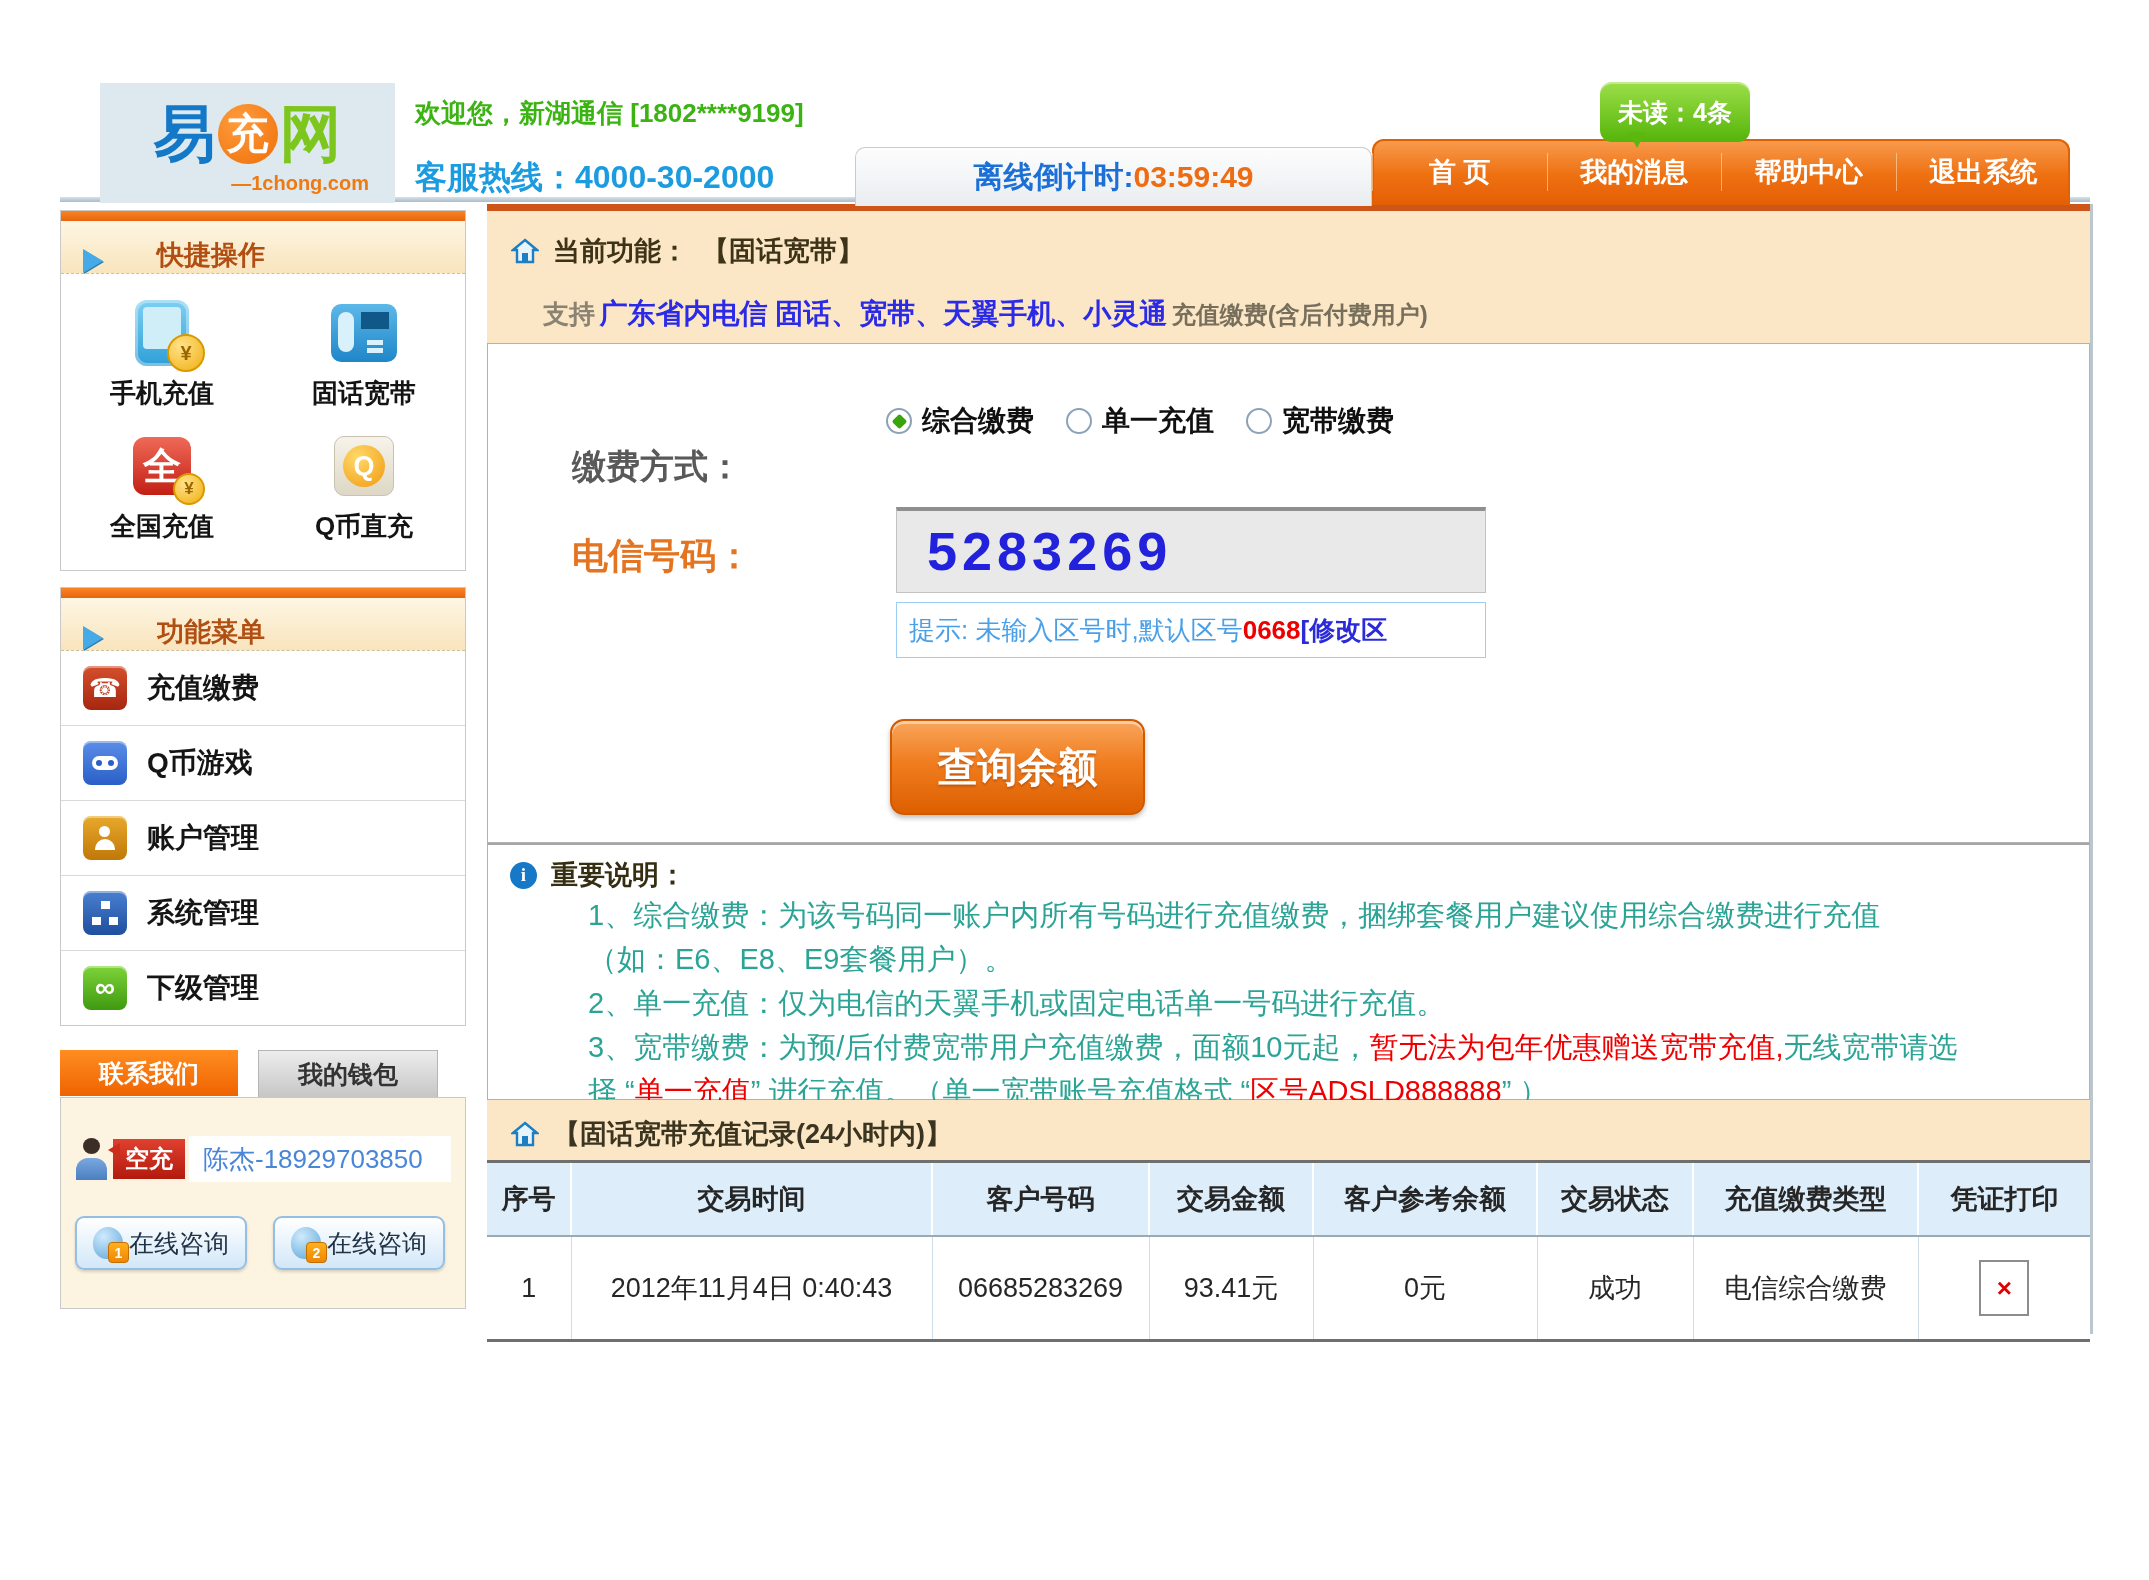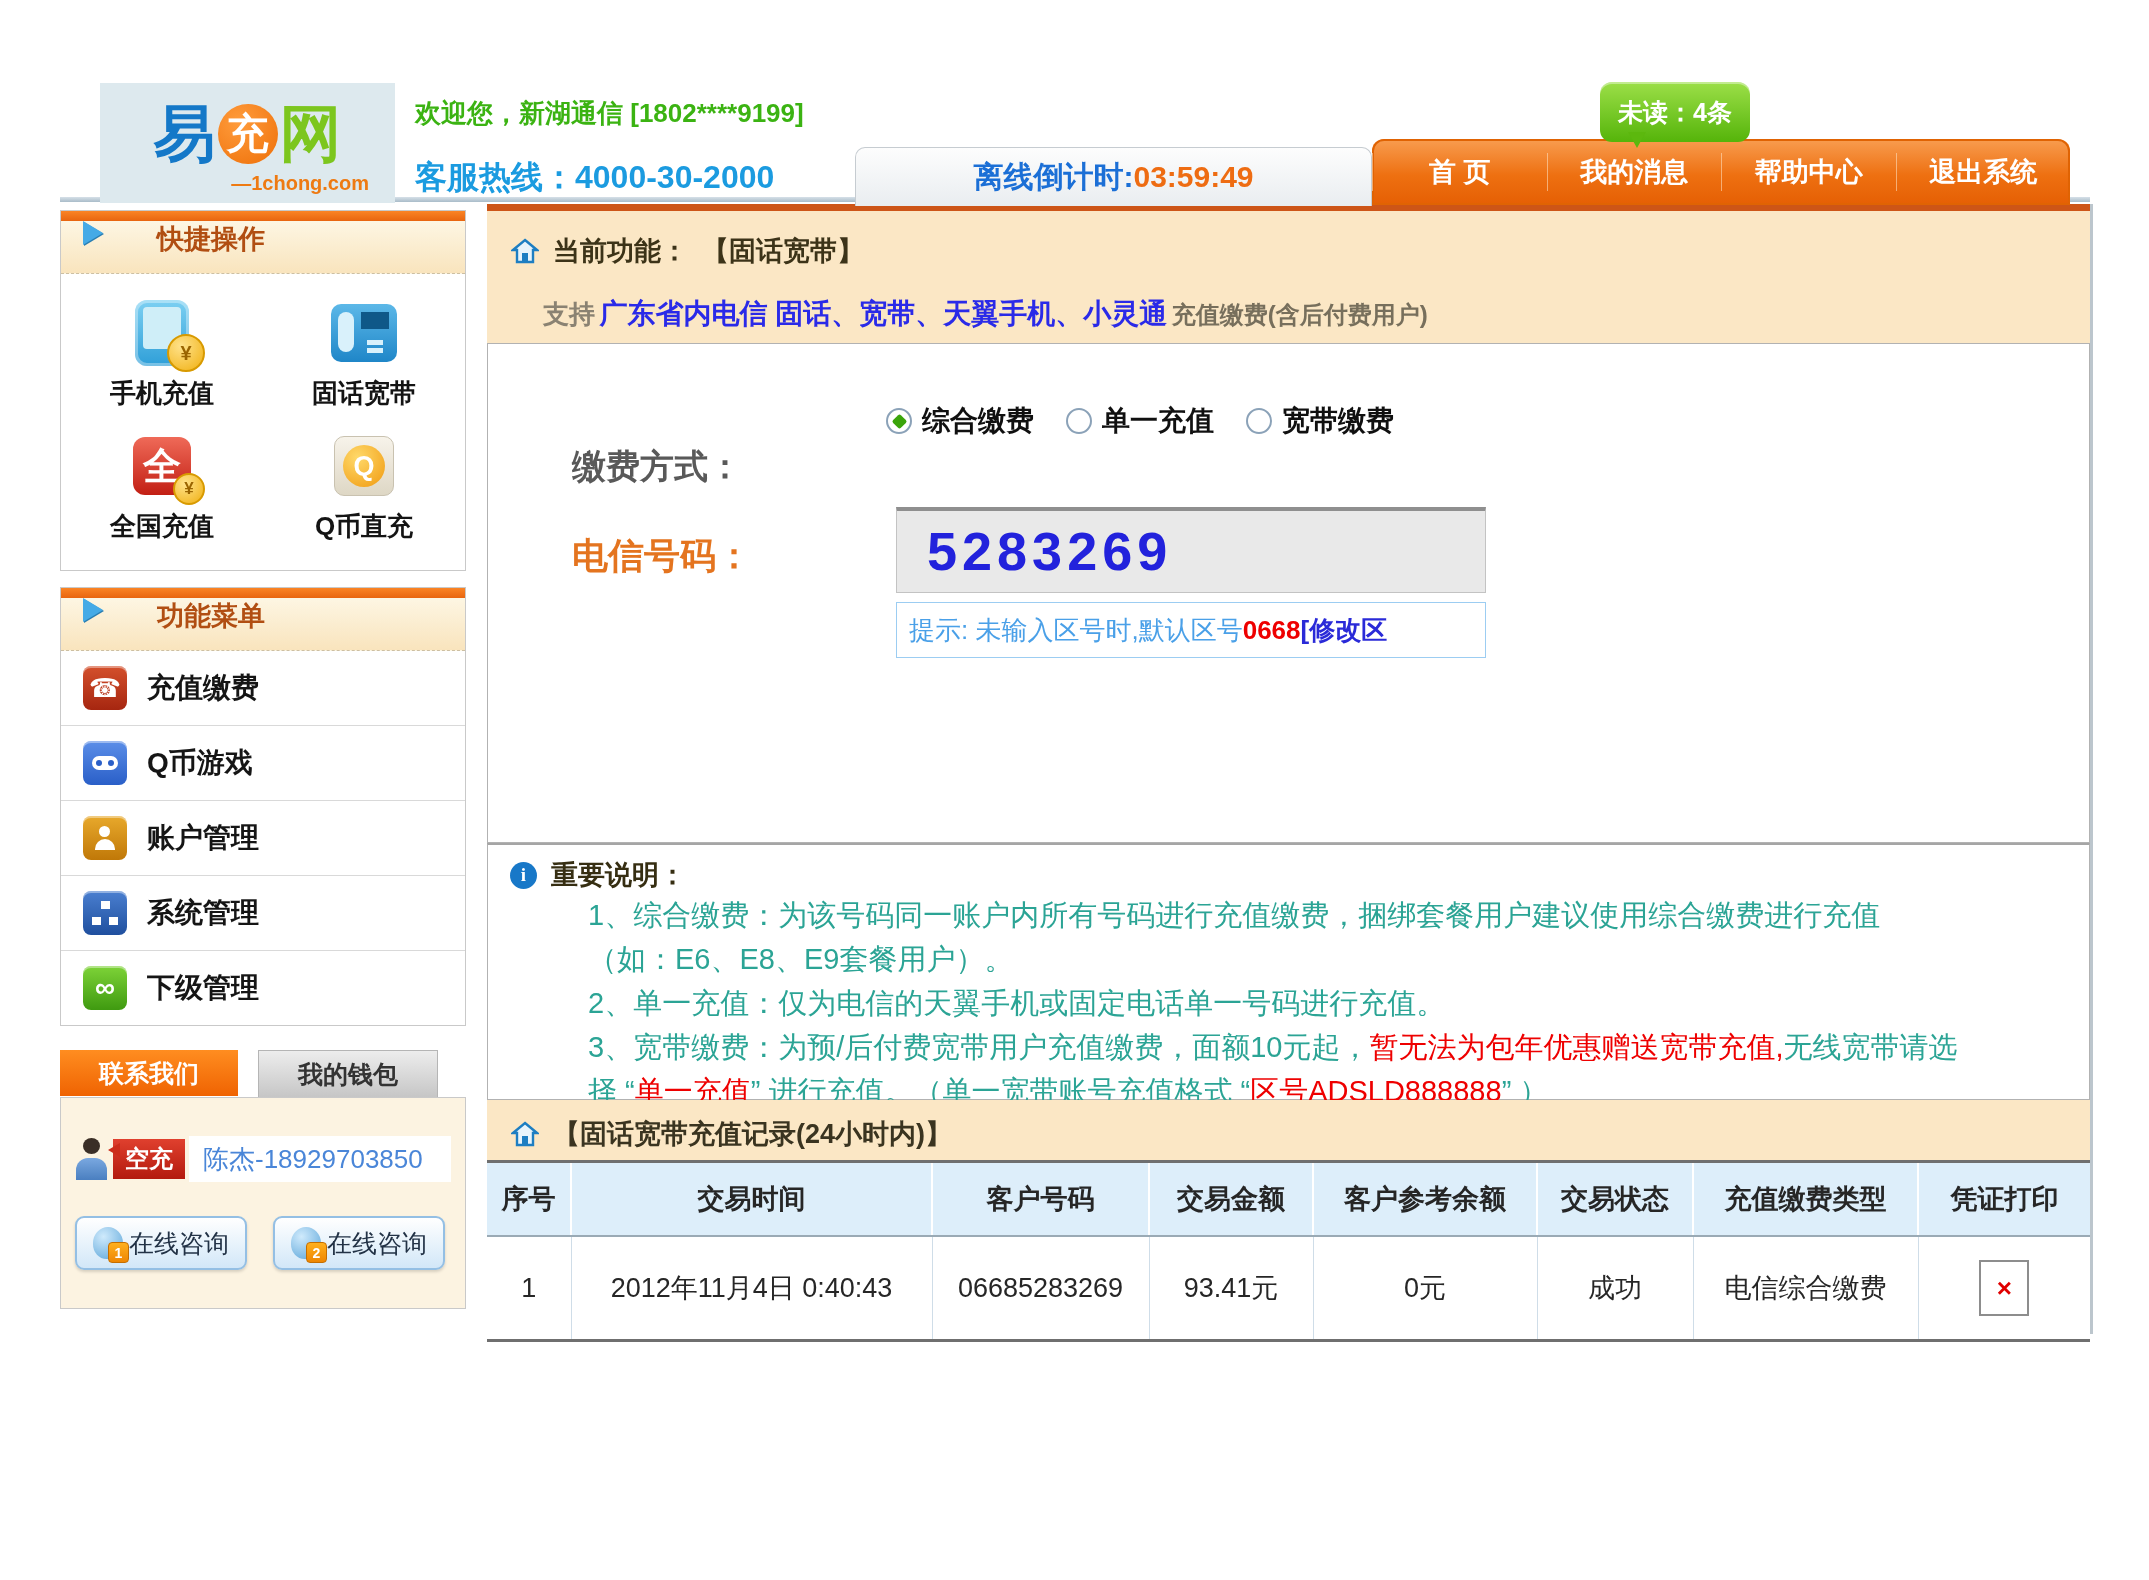--- a/index.html
+++ b/index.html
@@ -34,21 +34,21 @@
   .bubble{left:1600px;top:82px;width:150px;height:60px;border-radius:12px;
           background:linear-gradient(#9cdf48,#55b40a);box-shadow:inset 0 2px 0 rgba(255,255,255,.4);
           color:#fff;font-size:25px;font-weight:bold;display:flex;align-items:center;justify-content:center;z-index:4;}
   .bubble::after{content:"";position:absolute;left:28px;bottom:-15px;border:9px solid transparent;
                  border-top:16px solid #5cb80e;}
 
   
   .sidebar{left:60px;top:210px;width:406px;}
   .sec{border:1px solid #c9c9c9;background:#fff;}
   .strip{height:10px;background:linear-gradient(#fa8425,#e8650f);}
-  .sec-head{height:52px;background:linear-gradient(#fdf6e3,#f9e4bd);display:flex;align-items:flex-start;
+  .sec-head{height:52px;background:linear-gradient(#fdf6e3,#f9e4bd);display:flex;align-items:flex-end;
             padding-left:22px;border-bottom:1px dashed #cdbfa2;}
   .play{width:0;height:0;border-left:20px solid #45aae6;border-top:12px solid transparent;
         border-bottom:12px solid transparent;margin-right:54px;filter:drop-shadow(1px 1px 0 #2a7db0);}
   .sec-title{color:#b14e12;font-size:27px;font-weight:bold;}
   .quick-grid{display:grid;grid-template-columns:1fr 1fr;padding:16px 0 14px;}
   .quick-item{display:flex;flex-direction:column;align-items:center;cursor:pointer;padding:8px 0 12px;}
   .q-label{margin-top:8px;font-size:26px;font-weight:bold;color:#141414;}
   .iconwrap{position:relative;width:70px;height:70px;display:flex;align-items:center;justify-content:center;}
   .qi-phone{width:54px;height:66px;border-radius:12px;background:linear-gradient(#7dd0f2,#2f9fd8);
             box-shadow:inset 0 0 0 3px rgba(255,255,255,.35);position:relative;}
@@ -356,20 +356,21 @@
         <span class="radio"></span>
         <span class="radio-label">宽带缴费</span>
       </div>
       <span class="num-label">电信号码：</span>
       <div class="num-input">5283269</div>
       <div class="tip-box">
         <span class="tip-pre">提示: 未输入区号时,默认区号</span>
         <span class="tip-code">0668</span>
         <span class="tip-link">[修改区</span>
       </div>
+      <div class="query-btn">查询余额</div>
     </div>
 
     <div class="notes-panel">
       <div class="notes-title-row">
         <span class="info-ic">i</span>
         <span class="notes-title">重要说明：</span>
       </div>
       <div class="note-line">1、综合缴费：为该号码同一账户内所有号码进行充值缴费，捆绑套餐用户建议使用综合缴费进行充值</div>
       <div class="note-line">（如：E6、E8、E9套餐用户）。</div>
       <div class="note-line">2、单一充值：仅为电信的天翼手机或固定电话单一号码进行充值。</div>

